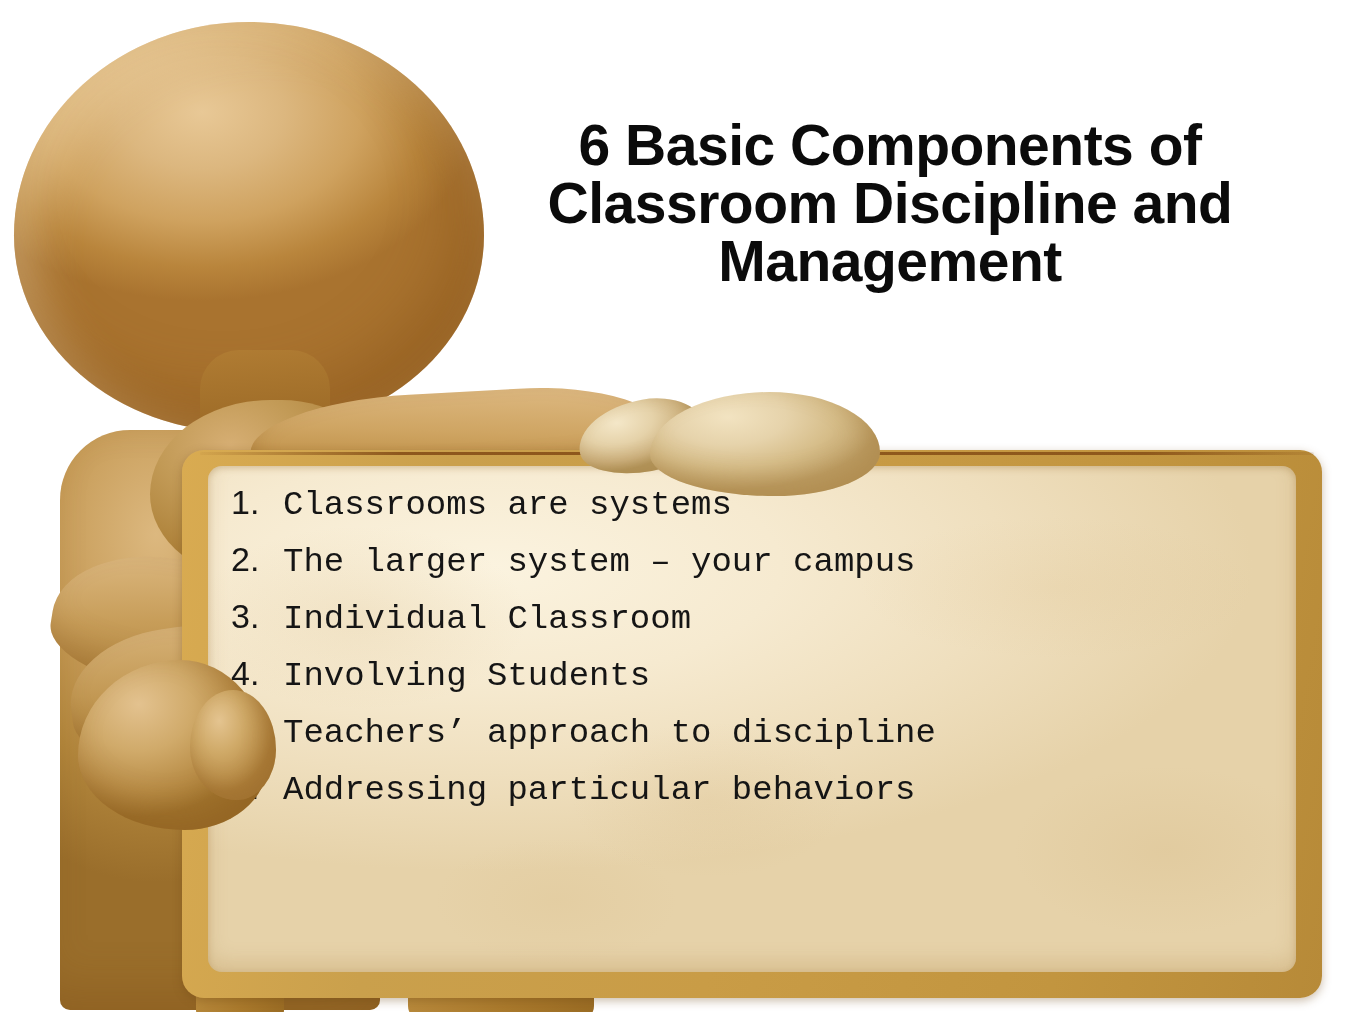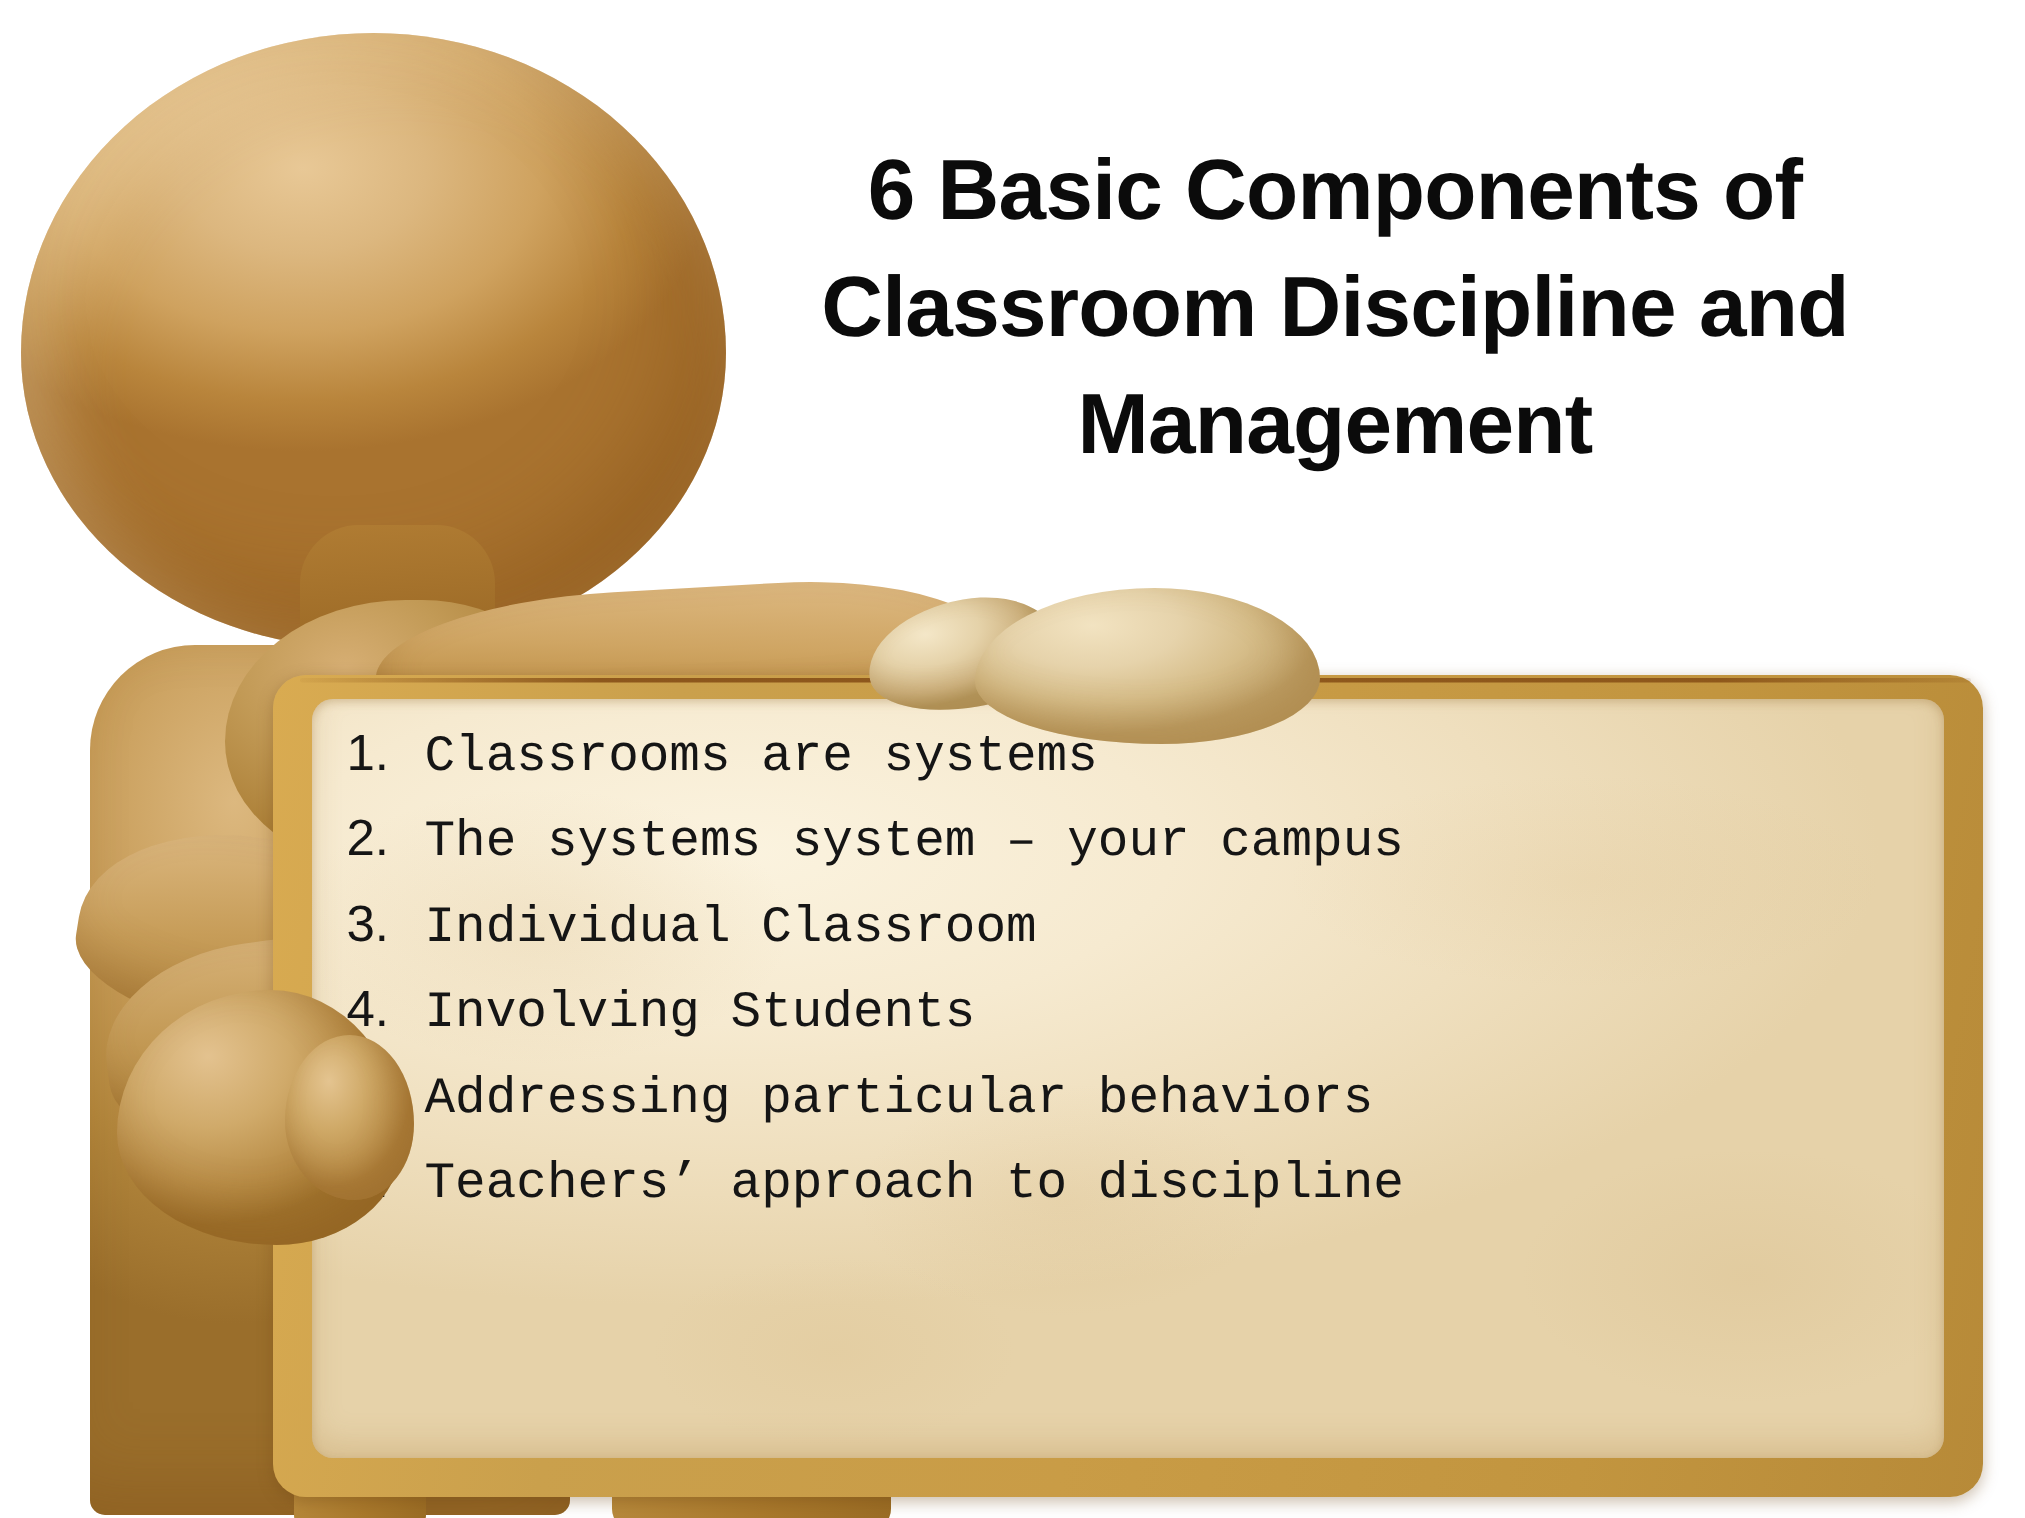--- a/index.html
+++ b/index.html
@@ -13,27 +13,27 @@
     height: 1012px;
     background: #ffffff;
     overflow: hidden;
     font-family: "Liberation Sans", sans-serif;
   }
 
   
   #title {
     position: absolute;
     left: 520px;
-    top: 88px;
+    top: 116px;
     width: 740px;
     text-align: center;
     font-family: "Liberation Sans", sans-serif;
     font-weight: bold;
     font-size: 57px;
-    line-height: 78px;
+    line-height: 58px;
     letter-spacing: -0.5px;
     color: #0b0b0b;
     white-space: pre-line;
     z-index: 40;
   }
 
   
   #figure { position:absolute; left:0; top:0; width:100%; height:100%; z-index:5; }
 
   .fig-head {
@@ -266,41 +266,41 @@
     <div id="sign-face">
       <div id="sign-list">
 
         <div class="sign-item">
           <span class="num">1.</span>
           <span class="txt">Classrooms are systems</span>
         </div>
 
         <div class="sign-item">
           <span class="num">2.</span>
-          <span class="txt">The systems system – your campus</span>
+          <span class="txt">The larger system – your campus</span>
         </div>
 
         <div class="sign-item">
           <span class="num">3.</span>
           <span class="txt">Individual Classroom</span>
         </div>
 
         <div class="sign-item">
           <span class="num">4.</span>
           <span class="txt">Involving Students</span>
         </div>
 
         <div class="sign-item">
+          <span class="num">5.</span>
+          <span class="txt">Teachers’ approach to discipline</span>
+        </div>
+
+        <div class="sign-item">
           <span class="num">6.</span>
           <span class="txt">Addressing particular behaviors</span>
-        </div>
-
-        <div class="sign-item">
-          <span class="num">5.</span>
-          <span class="txt">Teachers’ approach to discipline</span>
         </div>
 
       </div>
     </div>
   </div>
 
   <div class="fig-thumb-right"></div>
   <div class="fig-hand-right"></div>
   <div class="fig-hand-left"></div>
   <div class="fig-thumb-left"></div>

